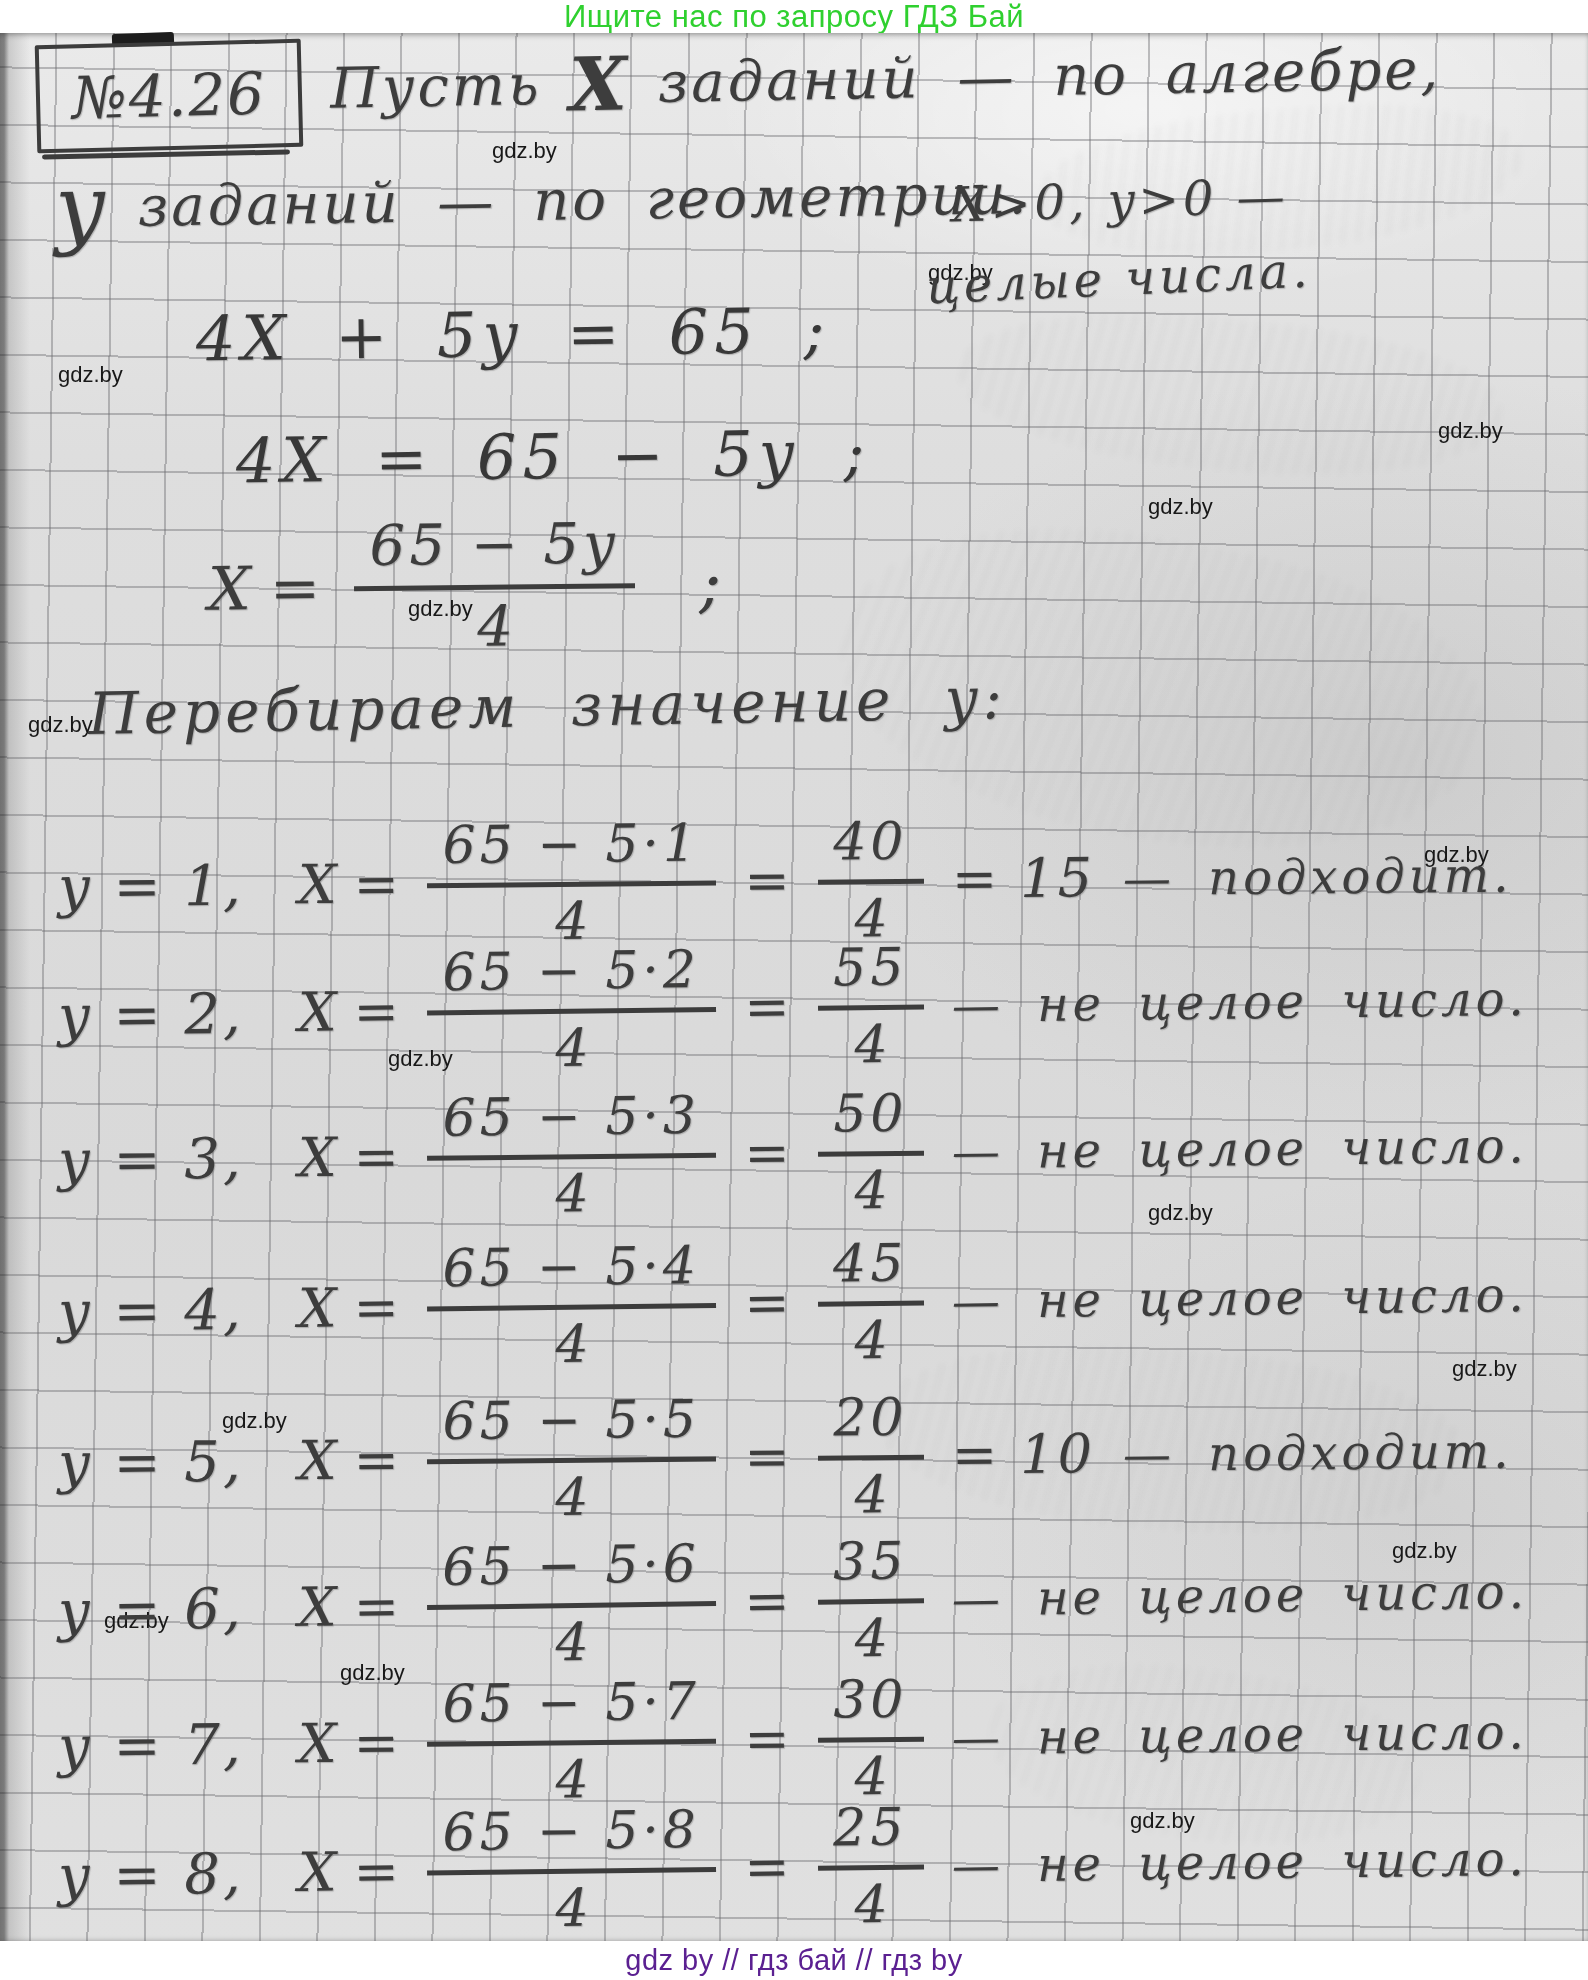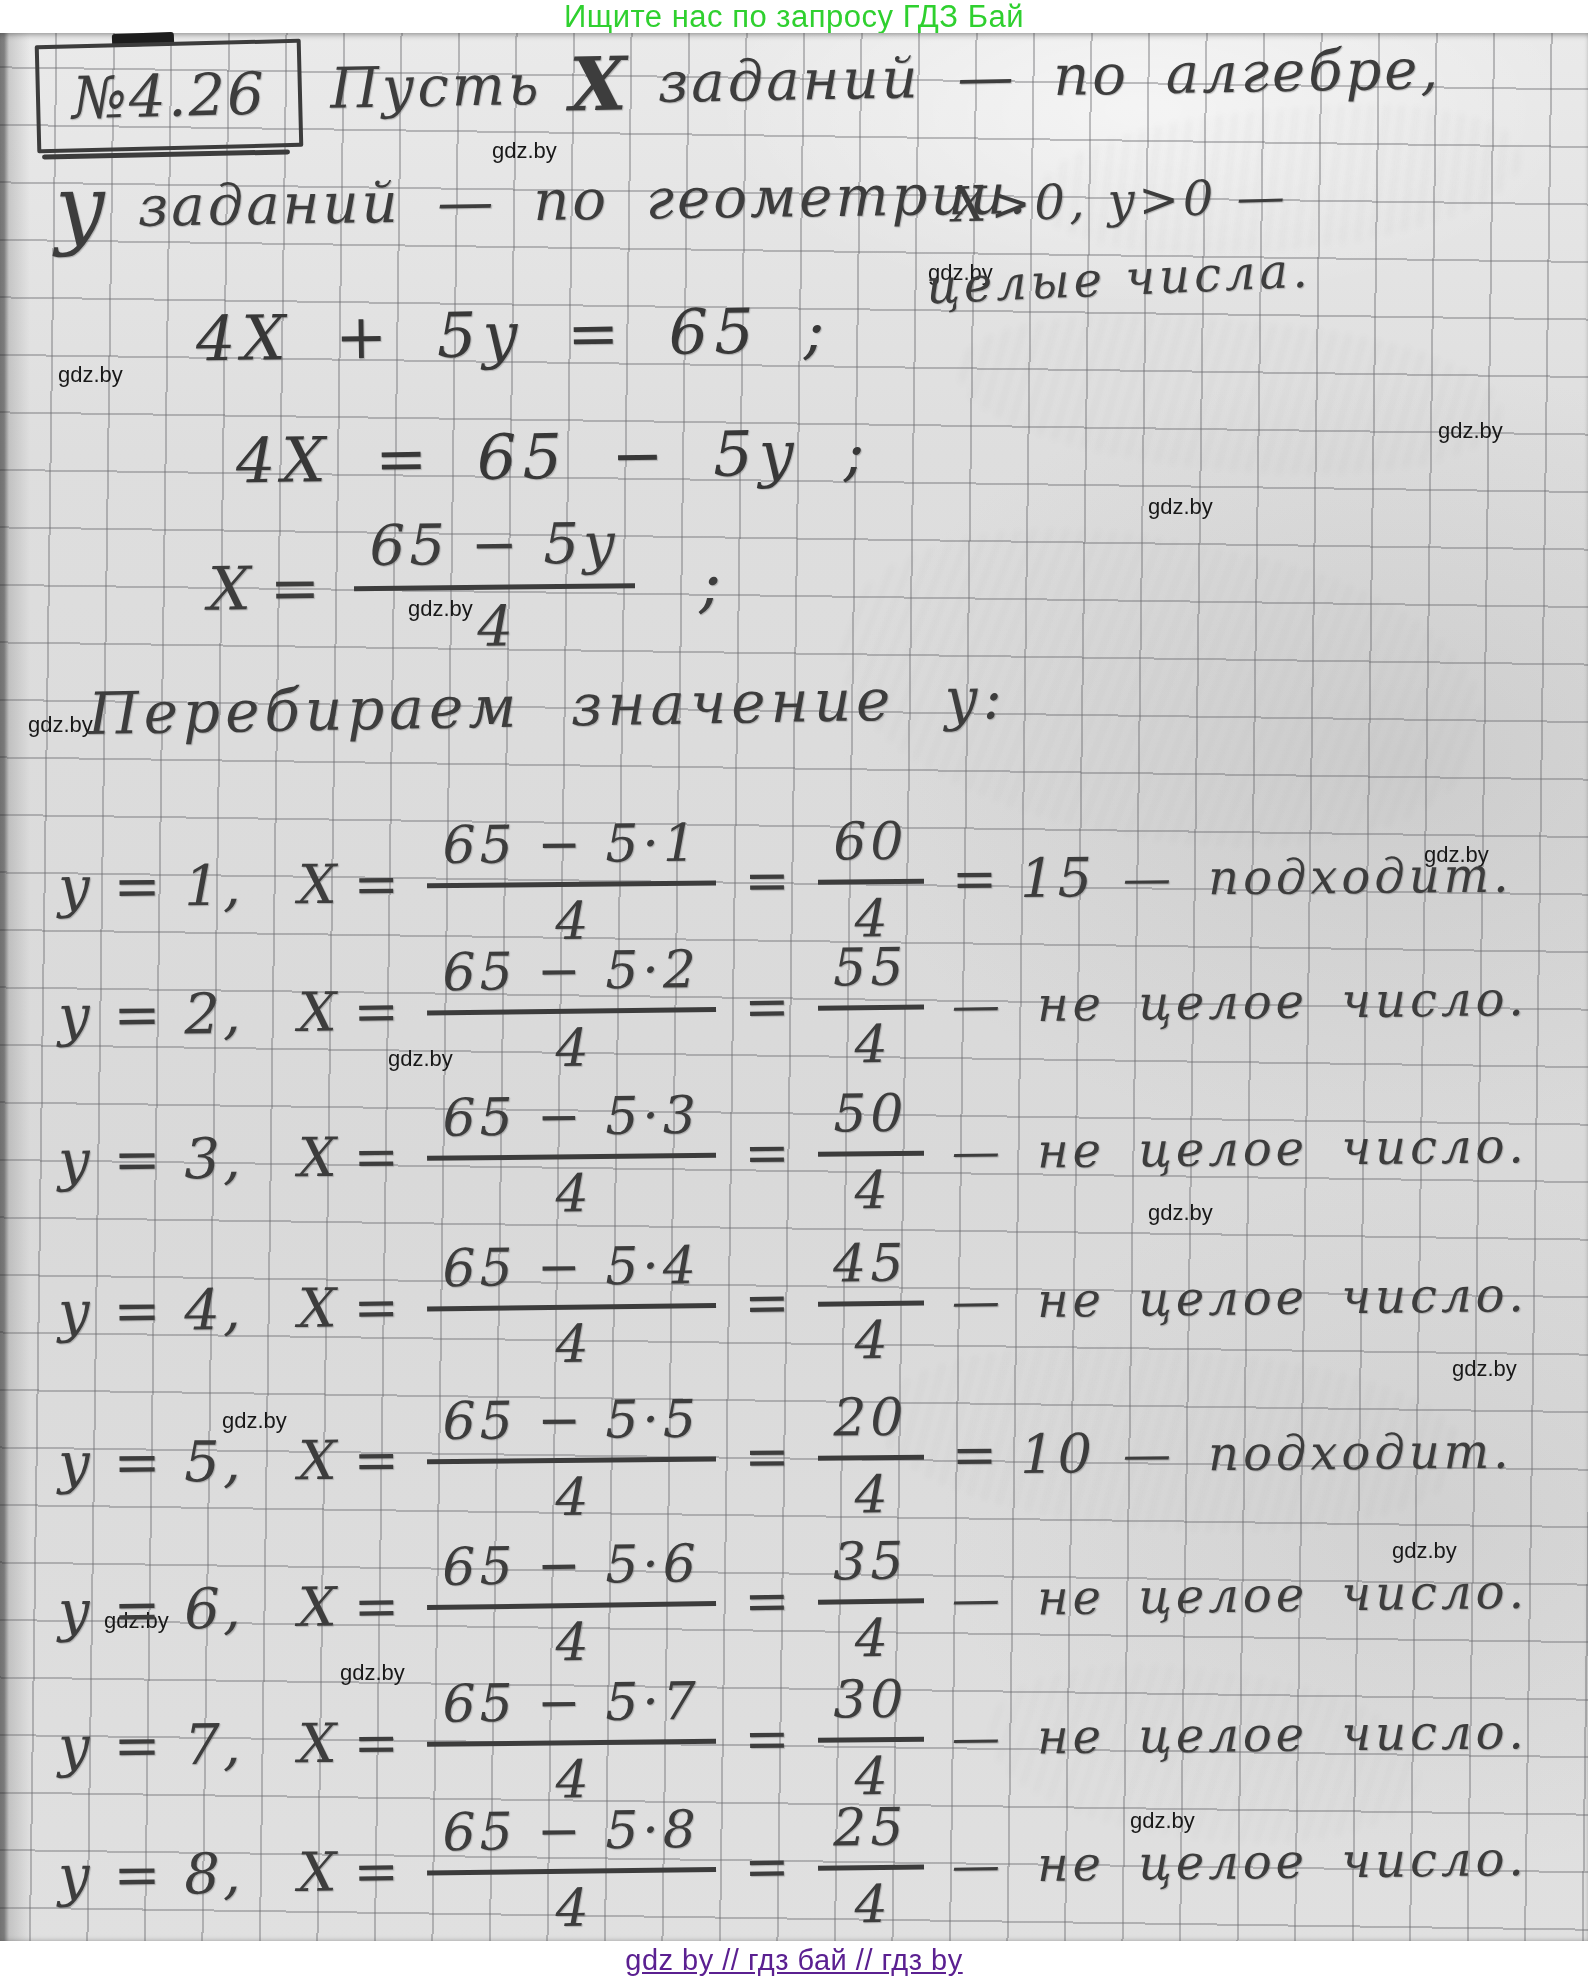--- a/index.html
+++ b/index.html
@@ -2,21 +2,21 @@
 <html><head>
 <meta charset="utf-8">
 <style>
   html,body{margin:0;padding:0;background:#ffffff;}
   body{width:1588px;height:1980px;overflow:hidden;font-family:"Liberation Sans",sans-serif;}
   .page{position:relative;width:1588px;height:1980px;background:#0ea5e9;overflow:hidden;}
 
   
   .banner{position:absolute;left:0;width:1588px;display:flex;justify-content:center;align-items:center;background:#ffffff;}
   .banner-top{top:0;height:33px;font-size:31px;font-weight:500;color:#2fd02f;letter-spacing:.5px;}
-  .banner-bottom{top:1941px;height:39px;font-size:29px;font-weight:500;color:#5b2091;letter-spacing:.5px;text-decoration:underline;}
+  .banner-bottom{top:1941px;height:39px;font-size:29px;font-weight:500;color:#5b2091;letter-spacing:.5px;}
 
   
   .paper{
     position:absolute;left:0;top:33px;width:1588px;height:1908px;
     background-color:#dcdcdc;
     background-image:
       linear-gradient(90deg, rgba(40,40,40,.55) 0 4px, rgba(110,110,110,.25) 9px, rgba(200,200,200,0) 30px),
       repeating-linear-gradient(90.8deg, rgba(115,115,118,0) 0 55.5px, rgba(108,108,112,.42) 55.5px 57.5px),
       repeating-linear-gradient(180.8deg, rgba(115,115,118,0) 0 55.5px, rgba(108,108,112,.42) 55.5px 57.5px),
       radial-gradient(ellipse 620px 280px at 72% 4%, rgba(255,255,255,.55), rgba(255,255,255,0) 70%),
@@ -157,21 +157,21 @@
 
   <div class="row r1">
     <span class="hw ylab" data-bind="solution.rows.0.y">y = 1,</span>
     <span class="hw xeq" data-bind="solution.x_label">X =</span>
     <span class="frac frac-row">
       <span class="num" data-bind="solution.rows.0.num">65 − 5·1</span>
       <span class="den" data-bind="solution.rows.0.den">4</span>
     </span>
     <span class="hw eqs" data-bind="solution.equals">=</span>
     <span class="frac frac-val">
-      <span class="num" data-bind="solution.rows.0.val_num">60</span>
+      <span class="num" data-bind="solution.rows.0.val_num">40</span>
       <span class="den" data-bind="solution.rows.0.val_den">4</span>
     </span>
     <span class="hw result" data-bind="solution.rows.0.result">= 15</span>
     <span class="hw verdict" data-bind="solution.rows.0.verdict">— подходит.</span>
   </div>
 
   <div class="row r2">
     <span class="hw ylab" data-bind="solution.rows.1.y">y = 2,</span>
     <span class="hw xeq" data-bind="solution.x_label">X =</span>
     <span class="frac frac-row">

